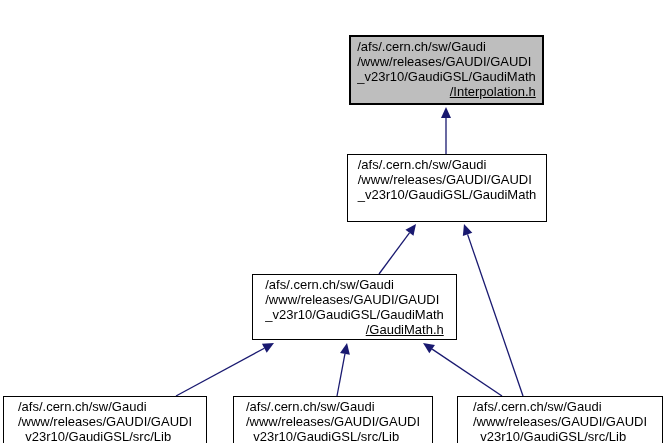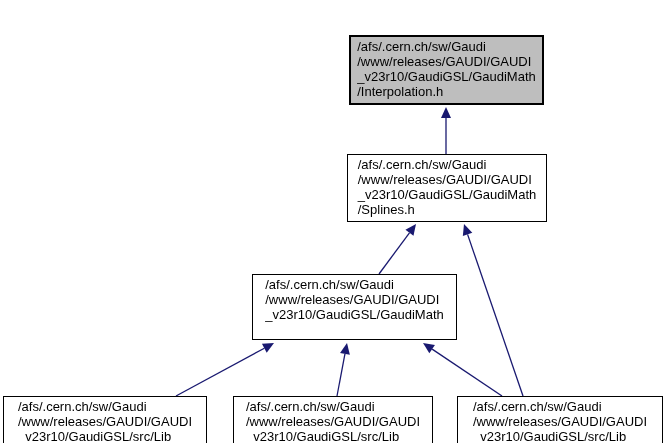--- a/index.html
+++ b/index.html
@@ -43,21 +43,22 @@
     border-width: 2px;
     cursor: default;
   }
   .node .txt {
     display: inline-block;
   }
   .node .ln {
     text-align: left;
   }
   .node .ln.last {
-    text-align: left;
+    text-align: right;
+    text-decoration: underline;
   }
 </style>
 </head>
 <body>
 
 <div id="graph" style="background: rgb(255, 255, 255);">
   <svg id="edge-layer" xmlns="http://www.w3.org/2000/svg">
       <g>
         <line x1="446" y1="126" x2="446" y2="90" stroke="#191970" stroke-width="1.3"></line>
         <polygon points="446,79 451,90 441,90" fill="#191970"></polygon>
@@ -90,28 +91,28 @@
         <div class="ln">/www/releases/GAUDI/GAUDI</div>
         <div class="ln">_v23r10/GaudiGSL/GaudiMath</div>
         <div class="ln last">/Interpolation.h</div>
       </div>
     </div>
     <div class="node" style="left: 347px; top: 126px; width: 200px; height: 68px; background: rgb(255, 255, 255); border-color: rgb(0, 0, 0); color: rgb(0, 0, 0);">
       <div class="txt">
         <div class="ln">/afs/.cern.ch/sw/Gaudi</div>
         <div class="ln">/www/releases/GAUDI/GAUDI</div>
         <div class="ln">_v23r10/GaudiGSL/GaudiMath</div>
-        <div class="ln last">/Splines.h</div>
       </div>
     </div>
     <div class="node" style="left: 252px; top: 246px; width: 205px; height: 66px; background: rgb(255, 255, 255); border-color: rgb(0, 0, 0); color: rgb(0, 0, 0);">
       <div class="txt">
         <div class="ln">/afs/.cern.ch/sw/Gaudi</div>
         <div class="ln">/www/releases/GAUDI/GAUDI</div>
         <div class="ln">_v23r10/GaudiGSL/GaudiMath</div>
+        <div class="ln last">/GaudiMath.h</div>
       </div>
     </div>
     <div class="node" style="left: 3px; top: 368px; width: 204px; height: 66px; background: rgb(255, 255, 255); border-color: rgb(0, 0, 0); color: rgb(0, 0, 0);">
       <div class="txt">
         <div class="ln">/afs/.cern.ch/sw/Gaudi</div>
         <div class="ln">/www/releases/GAUDI/GAUDI</div>
         <div class="ln">_v23r10/GaudiGSL/src/Lib</div>
         <div class="ln last">/GaudiGSL.cpp</div>
       </div>
     </div>

